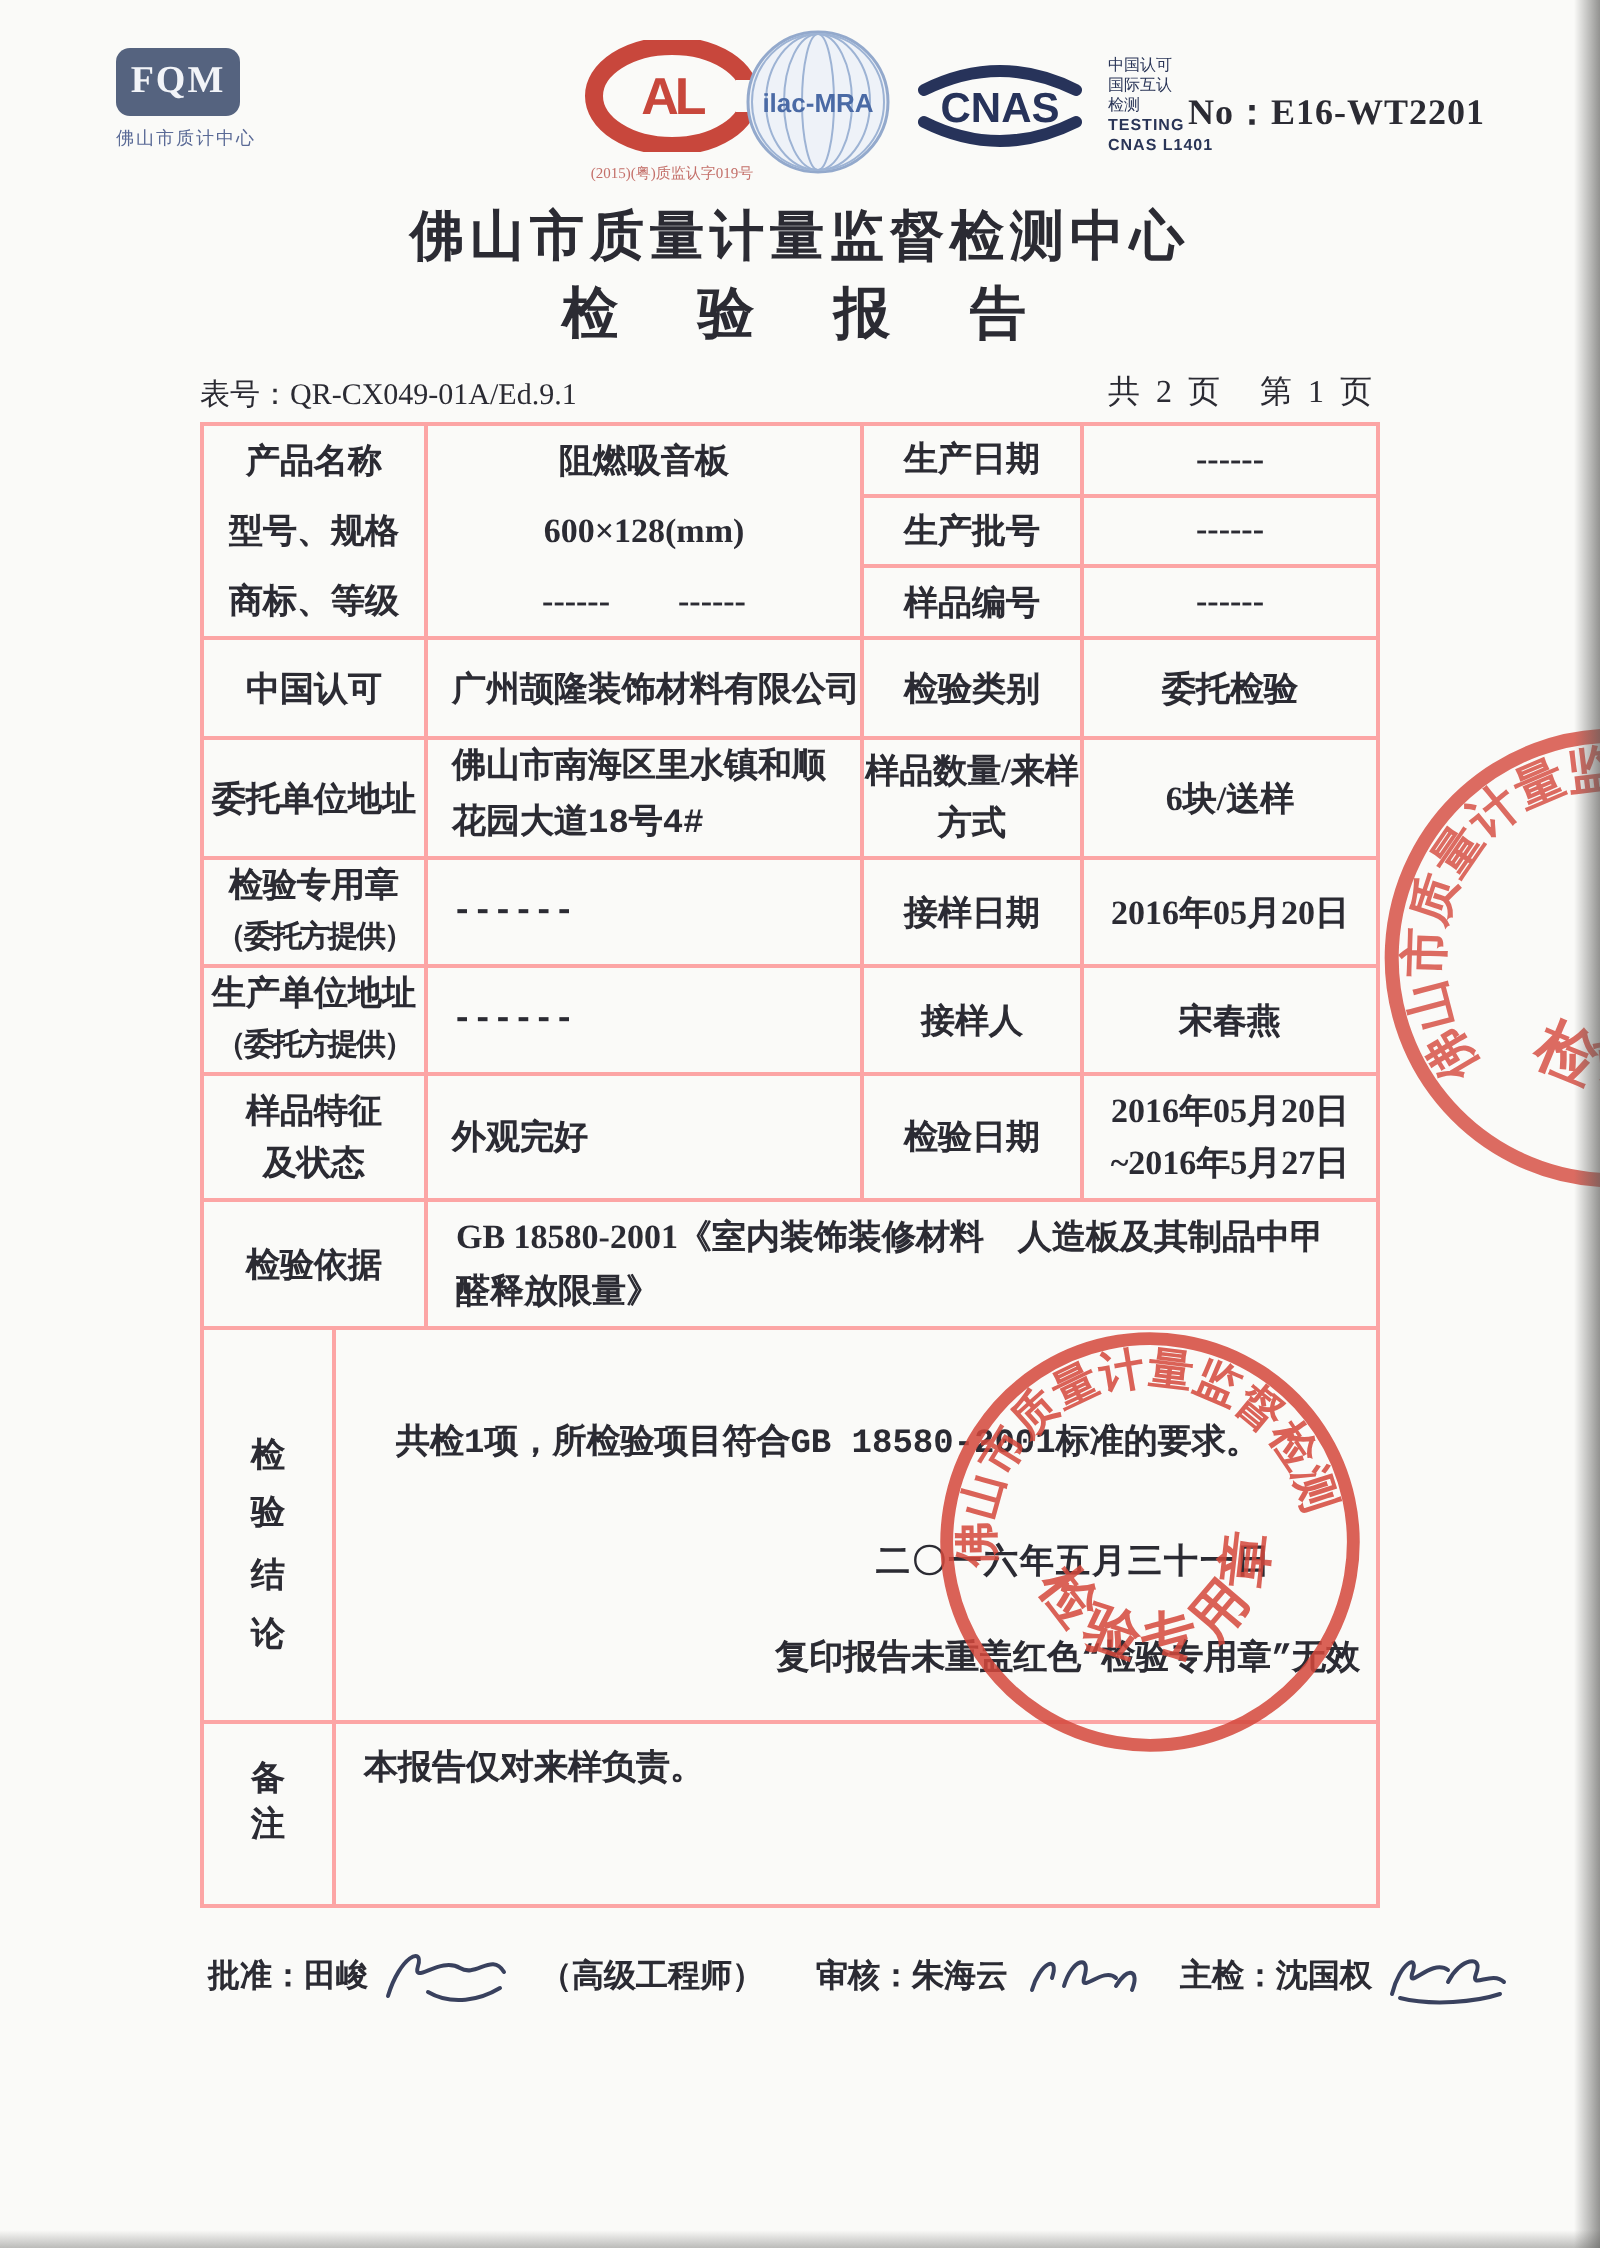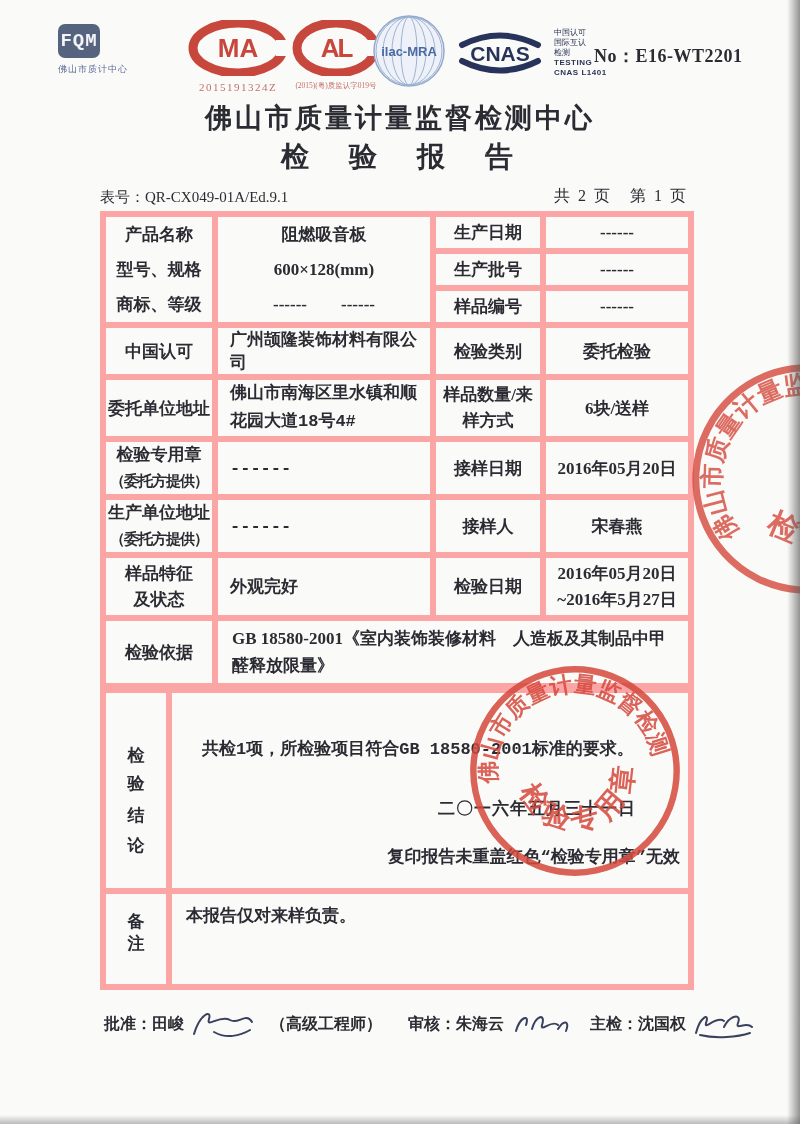--- a/index.html
+++ b/index.html
@@ -6,22 +6,22 @@
   .page{position:relative;width:800px;height:1124px;background:#fafaf8;overflow:hidden;
         font-family:"Liberation Serif","DejaVu Serif",serif;color:#2b2b33;}
   .page::after{content:"";position:absolute;top:0;right:0;width:13px;height:100%;
         background:linear-gradient(to right,rgba(120,120,118,0),rgba(90,90,88,.65));pointer-events:none;}
   .page::before{content:"";position:absolute;left:0;bottom:0;width:100%;height:9px;
         background:linear-gradient(to bottom,rgba(120,120,118,0),rgba(110,110,108,.45));pointer-events:none;}
 
   
   .hdr{position:relative;height:100px;}
   .fqm{position:absolute;left:58px;top:24px;text-align:center;}
-  .fqm-box{width:42px;height:34px;background:#55637f;border-radius:7px;color:#f2f4f8;
-        font-family:Liberation Mono, monospace;font-weight:bold;font-size:19px;
+  .fqm-box{width:62px;height:34px;background:#55637f;border-radius:7px;color:#f2f4f8;
+        font-family:Liberation Serif, serif;font-weight:bold;font-size:19px;
         line-height:34px;letter-spacing:1px;}
   .fqm-cap{margin-top:5px;font-size:9px;color:#5a6a96;letter-spacing:1px;white-space:nowrap;}
   .badge{position:absolute;text-align:center;}
   .cma{left:188px;top:20px;} .cal{left:292px;top:20px;}
   .badge-num{font-size:11px;color:#c4706a;letter-spacing:1.5px;margin-top:1px;white-space:nowrap;}
   .badge-num.small{font-size:7.5px;letter-spacing:0;}
   .ilac{position:absolute;left:372px;top:14px;}
   .cnas{position:absolute;left:452px;top:28px;display:flex;align-items:center;}
   .cnas-lines{margin-left:6px;font-size:8px;line-height:10px;color:#2a3557;
         font-family:"Liberation Sans",sans-serif;text-align:left;}
@@ -31,21 +31,21 @@
 
   
   .t-org{text-align:center;font-size:27px;font-weight:bold;letter-spacing:3px;margin-top:0px;}
   .t-doc{text-align:center;font-size:28px;font-weight:bold;letter-spacing:6px;margin-top:2px;}
   .meta{width:588px;margin:10px 0 4px 100px;display:flex;justify-content:space-between;
         align-items:flex-end;font-size:15px;}
   .meta .pages{font-size:16px;letter-spacing:2px;}
 
   
   table{border-collapse:collapse;table-layout:fixed;margin-left:100px;}
-  td{border:6px solid #fca5a5;text-align:center;font-size:17px;font-weight:bold;
+  td{border:2px solid #fca5a5;text-align:center;font-size:17px;font-weight:bold;
      padding:0;vertical-align:middle;overflow:hidden;}
   .t1{width:588px;}
   .t1 col.c1{width:112px;} .t1 col.c2{width:218px;} .t1 col.c3{width:110px;} .t1 col.c4{width:148px;}
   .h35{height:35px;} .h50{height:50px;} .h60{height:60px;} .h51{height:51px;} .h57{height:63px;}
   .stack3 div{line-height:35px;}
   .sub{font-size:15px;letter-spacing:-1px;}
   .left{text-align:left;padding-left:12px;font-family:Liberation Mono, monospace;}
   .addr{line-height:28px;padding-right:6px;}
   .basis-val{text-align:left;padding:4px 10px 4px 14px;line-height:27px;}
   .two-line{line-height:26px;}
@@ -77,28 +77,20 @@
 
 <div class="page">
 
   <div class="hdr">
 
     <div class="fqm">
       <div class="fqm-box">FQM</div>
       <div class="fqm-cap">佛山市质计中心</div>
     </div>
 
-    <div class="badge cma">
-      <svg width="100" height="56" viewBox="0 0 100 56">
-        <ellipse cx="50" cy="28" rx="45" ry="25" fill="none" stroke="#c8473c" stroke-width="9"></ellipse>
-        <rect x="88" y="20" width="12" height="16" fill="#fafaf8"></rect>
-        <text x="50" y="37" text-anchor="middle" font-size="26" font-weight="bold" fill="#c8473c" font-family="Liberation Sans, sans-serif">MA</text>
-      </svg>
-      <div class="badge-num">2015191324Z</div>
-    </div>
 
     <div class="badge cal">
       <svg width="88" height="56" viewBox="0 0 88 56">
         <ellipse cx="44" cy="28" rx="39" ry="25" fill="none" stroke="#c8473c" stroke-width="9"></ellipse>
         <rect x="76" y="20" width="12" height="16" fill="#fafaf8"></rect>
         <text x="44" y="37" text-anchor="middle" font-size="26" font-weight="bold" fill="#c8473c" font-family="Liberation Sans, sans-serif" letter-spacing="-2">AL</text>
       </svg>
       <div class="badge-num small">(2015)(粤)质监认字019号</div>
     </div>
 

